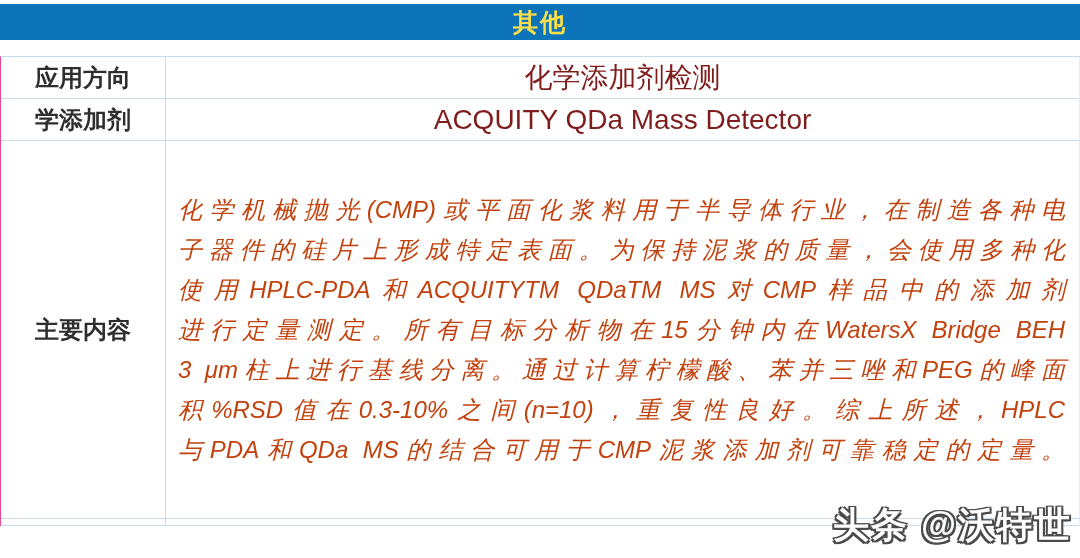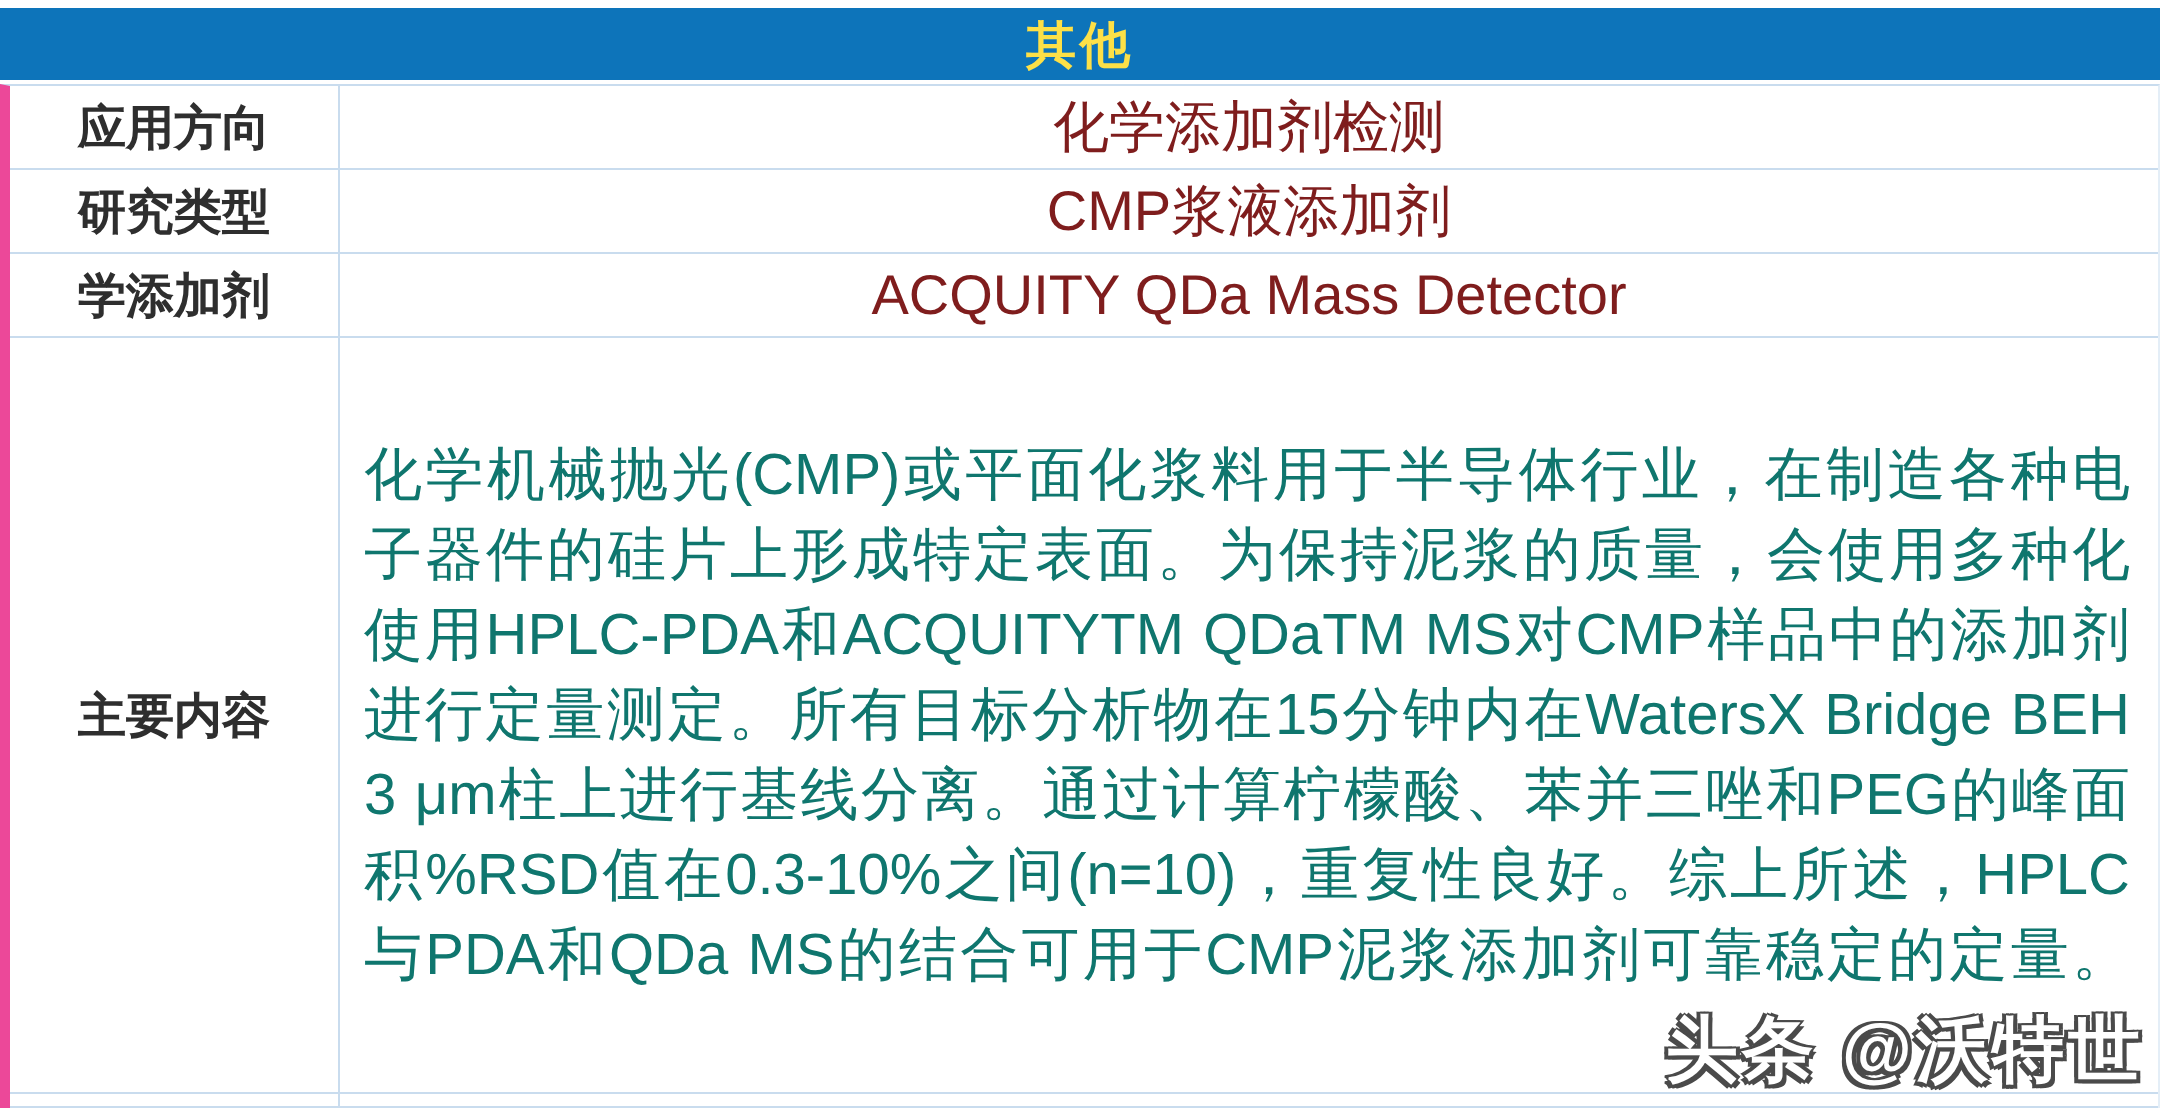--- a/index.html
+++ b/index.html
@@ -12,23 +12,23 @@
   }
   .header-bar {
     margin-top: 4px;
     height: 36px;
     background: #0d74ba;
     color: #fde047;
     display: flex; align-items: center; justify-content: center;
     font-size: 25px; font-weight: bold; letter-spacing: 2px;
   }
   .info-table {
-    margin-top: 2px;
+    margin-top: 16px;
     border-top: 1px solid #c9dcee;
-    border-left: 5px solid #ec4899;
+    border-left: 1px solid #ec4899;
     border-right: 1px solid #e4eef7;
   }
   .row { display: flex; border-bottom: 1px solid #c9dcee; height: 41px; }
   .label-cell {
     width: 164px;
     border-right: 1px solid #c9dcee;
     display: flex; align-items: center; justify-content: center;
     font-size: 24px; font-weight: bold; color: #2e2e2e;
     flex: none;
   }
@@ -37,26 +37,27 @@
     display: flex; align-items: center; justify-content: center;
     font-size: 28px; color: #7f1d1d;
   }
   .row-main { height: 377px; }
   .content-cell {
     flex: 1;
     display: flex; align-items: center;
   }
   .para { width: 100%; padding: 0 14px 0 12px; }
   .pline {
-    font-size: 29px;
+    font-size: 24px;
     line-height: 40px;
-    color: #0f766e;
+    color: #c2410c;
     text-align: justify;
     text-align-last: justify;
     white-space: nowrap;
+    font-style: italic;
   }
   .row-stub { height: 6px; border-bottom: 1px solid #c9dcee; }
   .row-stub .label-cell, .row-stub .value-cell { height: 100%; }
   .watermark {
     position: absolute;
     right: 8px; bottom: 8px;
     font-size: 36px;
     font-weight: bold;
     color: #ffffff;
     letter-spacing: 2px;
@@ -78,24 +79,20 @@
   <span>其他</span>
 </div>
 
 <div class="info-table">
 
   <div class="row">
     <div class="label-cell">应用方向</div>
     <div class="value-cell">化学添加剂检测</div>
   </div>
 
-  <div class="row">
-    <div class="label-cell">研究类型</div>
-    <div class="value-cell">CMP浆液添加剂</div>
-  </div>
 
   <div class="row">
     <div class="label-cell">学添加剂</div>
     <div class="value-cell">ACQUITY QDa Mass Detector</div>
   </div>
 
   <div class="row row-main">
     <div class="label-cell">主要内容</div>
     <div class="content-cell">
       <div class="para">

